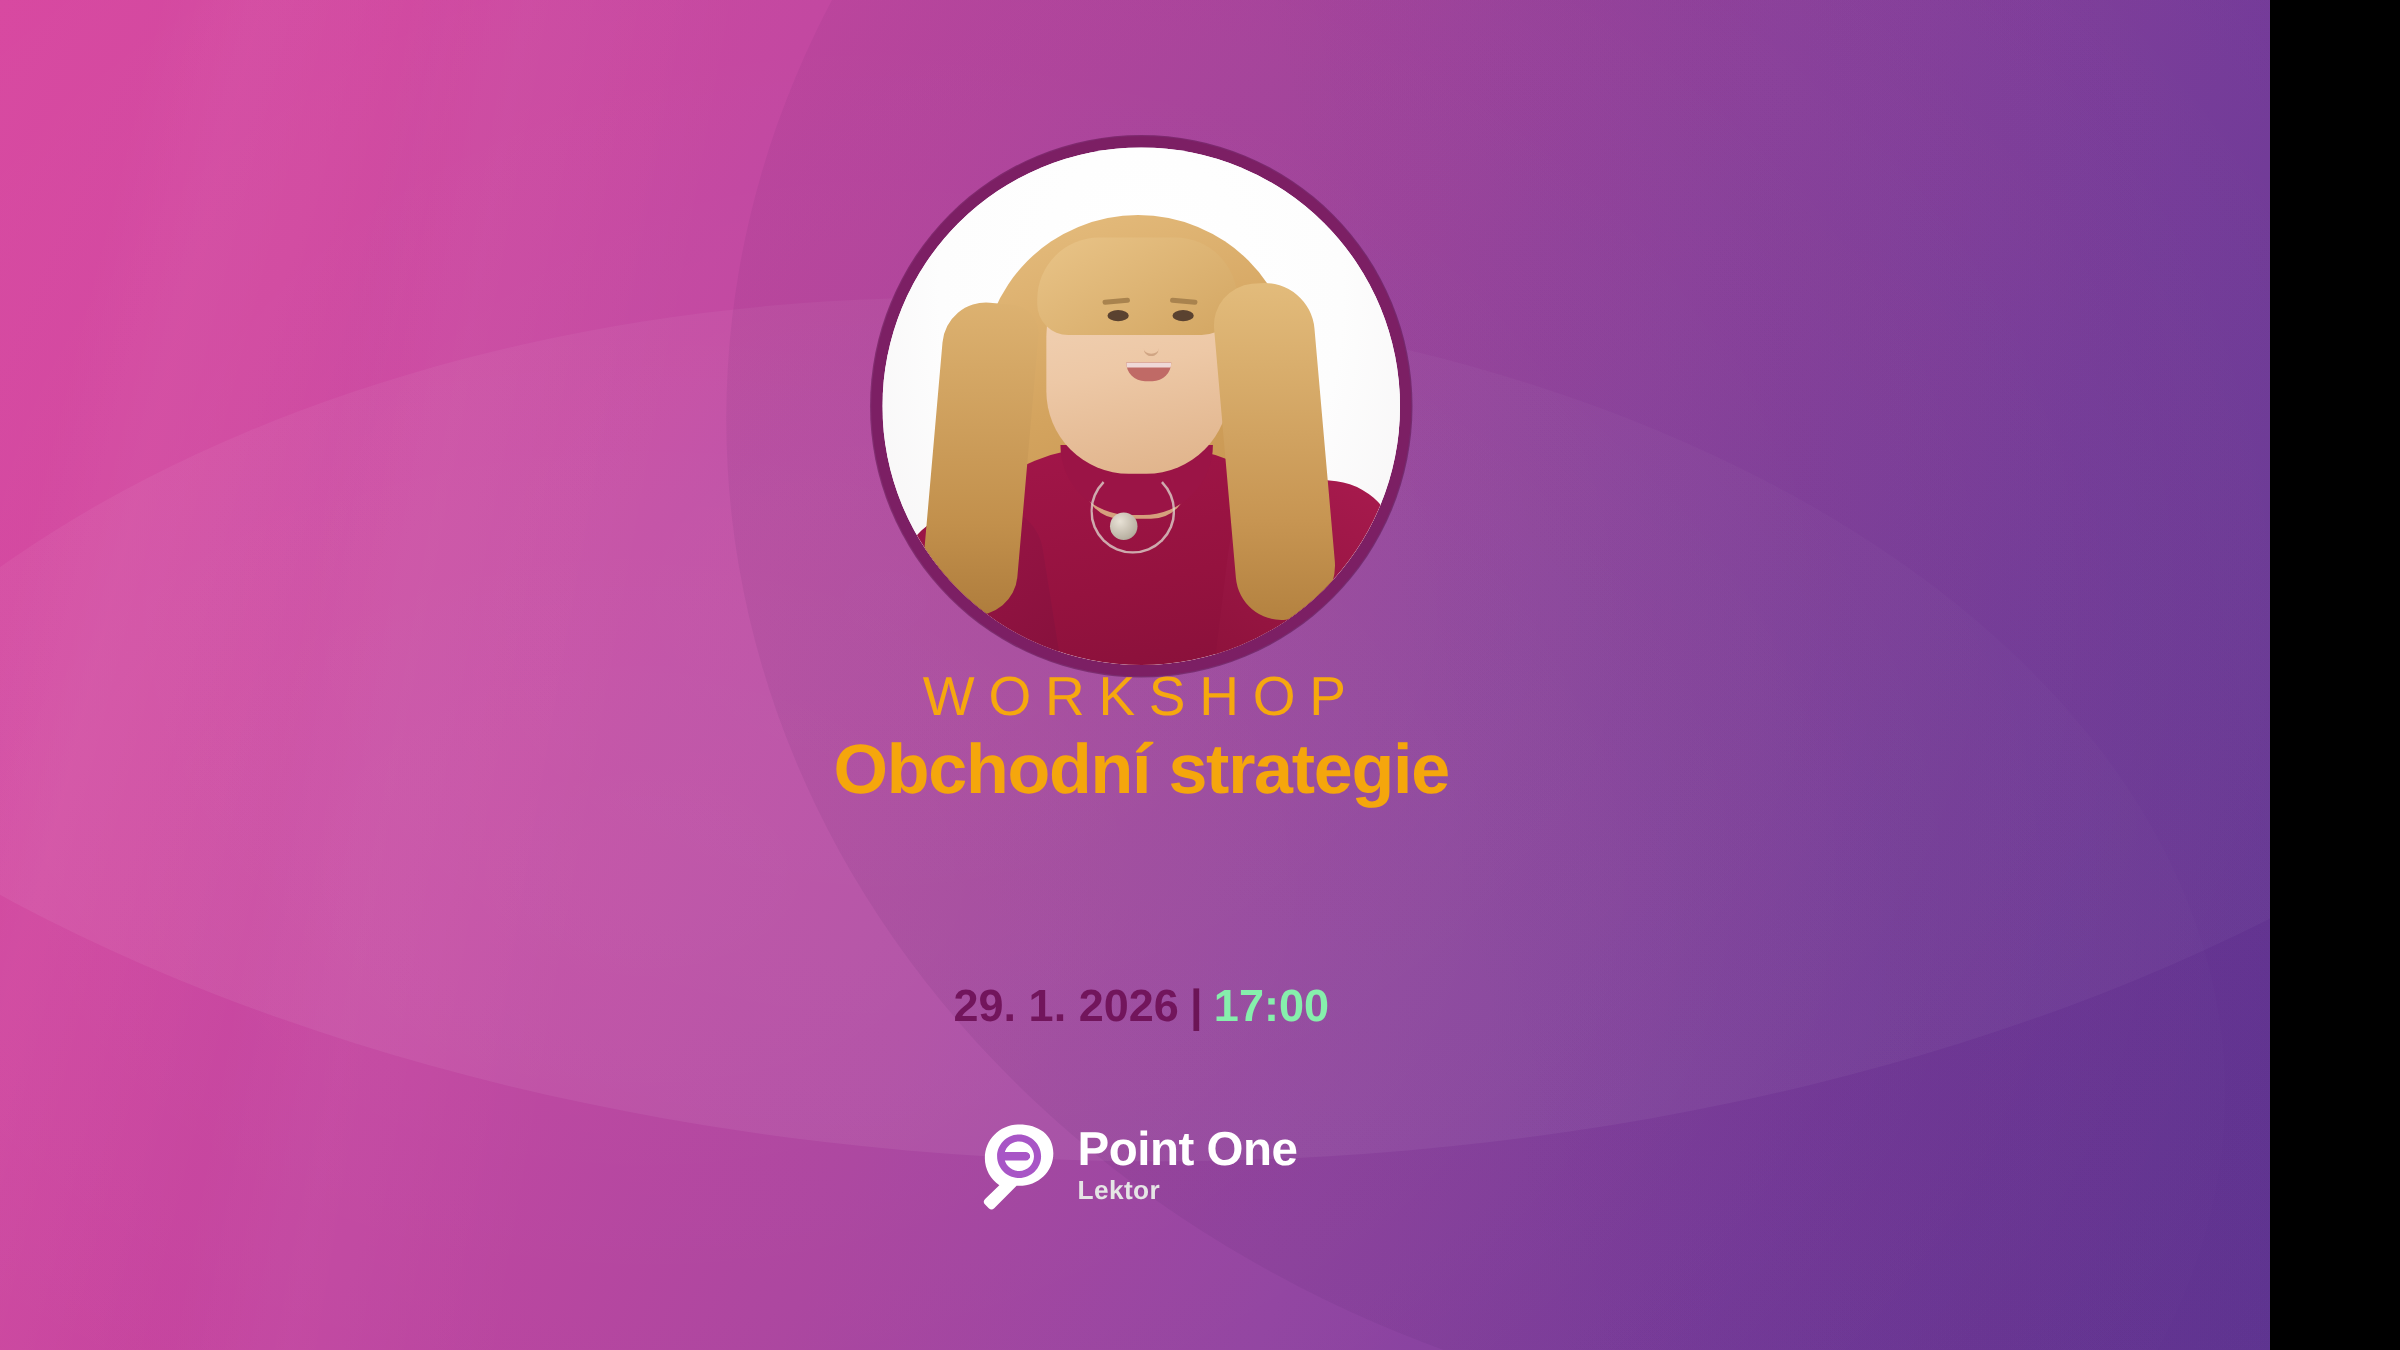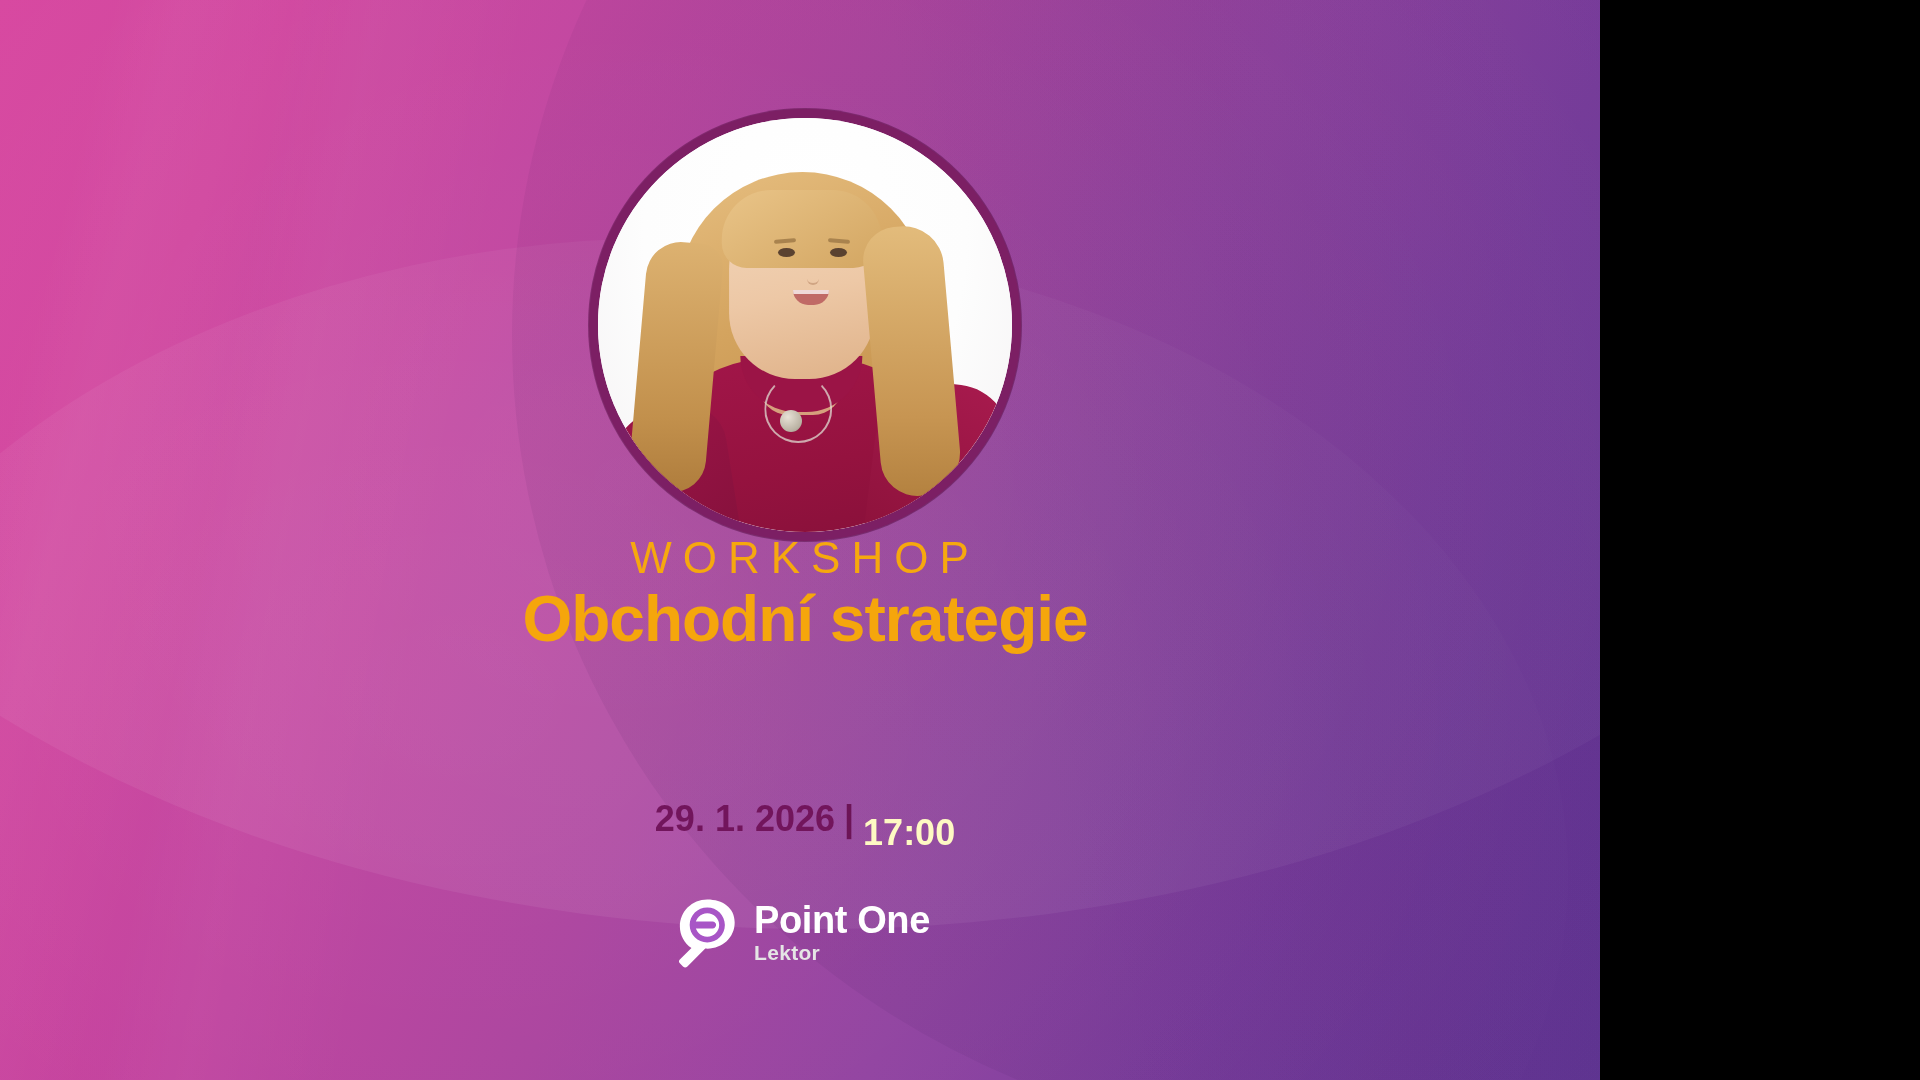--- a/index.html
+++ b/index.html
@@ -7,21 +7,21 @@
     margin: 0;
     padding: 0;
     background: #000;
   }
   body {
     font-family: "Liberation Sans", sans-serif;
   }
 
   #stage {
     position: relative;
-    width: 1600px;
+    width: 1816px;
     height: 1080px;
     overflow: hidden;
     background: #B43A93;
   }
 
   
   .bg-base {
     position: absolute;
     inset: 0;
     background: linear-gradient(112deg,
@@ -306,21 +306,21 @@
     color: #F6A80E;
     white-space: nowrap;
     line-height: 1;
   }
   .headline {
     position: absolute;
     left: 50%;
     top: 582px;
     transform: translateX(-50%);
     margin-left: 5px;
-    font-size: 64px;
+    font-size: 56px;
     font-weight: 700;
     letter-spacing: -1px;
     color: #F5A60C;
     white-space: nowrap;
     line-height: 1.18;
   }
   .speaker {
     position: absolute;
     left: 50%;
     top: 703px;
@@ -341,21 +341,21 @@
     font-size: 36px;
     font-weight: 700;
     white-space: nowrap;
     line-height: 1.25;
     display: flex;
     align-items: center;
     gap: 9px;
   }
   .dt-date { color: #72155C; }
   .dt-sep  { color: #6C1456; }
-  .dt-time { color: #fef9c3; margin-top: 28px; }
+  .dt-time { color: #86efac; }
 
   
   .logo {
     position: absolute;
     left: 50%;
     top: 898px;
     transform: translateX(-50%);
     margin-left: 2px;
     display: flex;
     align-items: center;

